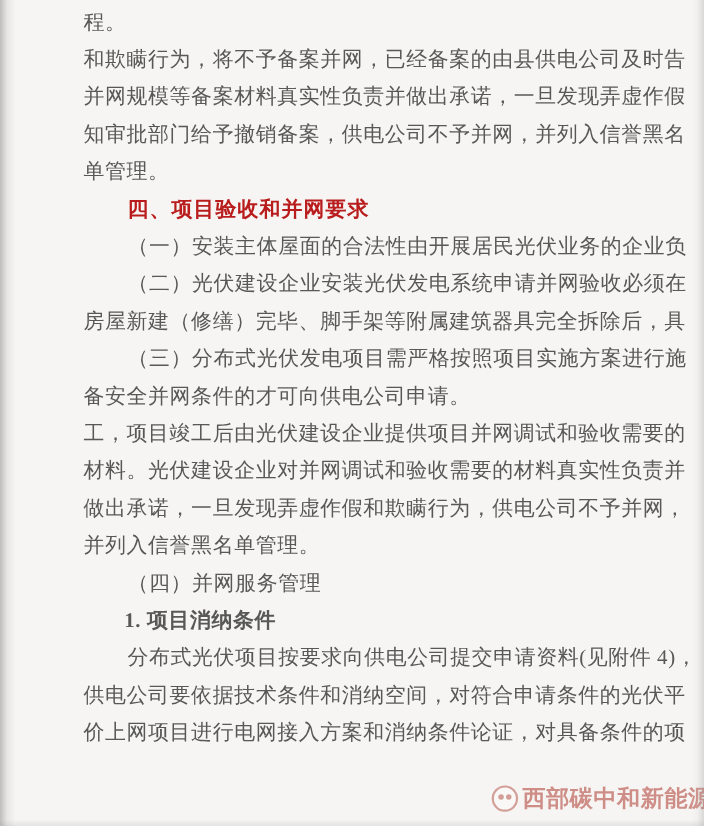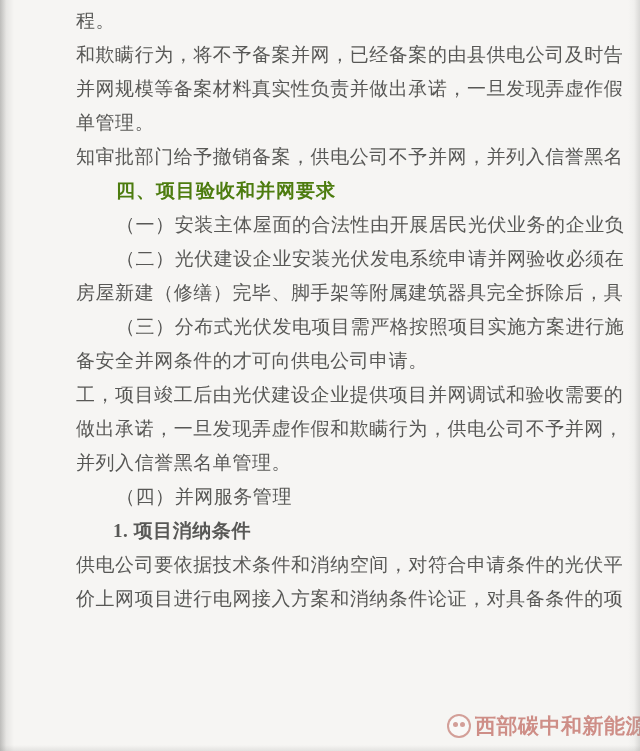--- a/index.html
+++ b/index.html
@@ -57,21 +57,21 @@
   }
   .line.indent {
     padding-left: 40px;
   }
   .line.indent-sm {
     padding-left: 37px;
     font-weight: bold;
   }
   .line.bold {
     font-weight: bold;
-    color: #4d7c0f;
+    color: #b91c1c;
     letter-spacing: 1px;
   }
   
   .watermark {
     position: absolute;
     left: 447px;
     top: 712px;
     display: flex;
     align-items: center;
     gap: 4px;
@@ -109,33 +109,35 @@
 </style>
 </head>
 <body>
 
 <div class="page">
 
   <div class="doc" id="doc-lines">
       <div class="line">程。</div>
       <div class="line">和欺瞒行为，将不予备案并网，已经备案的由县供电公司及时告</div>
       <div class="line">并网规模等备案材料真实性负责并做出承诺，一旦发现弄虚作假</div>
+      <div class="line">知审批部门给予撤销备案，供电公司不予并网，并列入信誉黑名</div>
       <div class="line">单管理。</div>
-      <div class="line">知审批部门给予撤销备案，供电公司不予并网，并列入信誉黑名</div>
       <div class="line indent bold">四、项目验收和并网要求</div>
       <div class="line indent">（一）安装主体屋面的合法性由开展居民光伏业务的企业负</div>
       <div class="line indent">（二）光伏建设企业安装光伏发电系统申请并网验收必须在</div>
       <div class="line">房屋新建（修缮）完毕、脚手架等附属建筑器具完全拆除后，具</div>
       <div class="line indent">（三）分布式光伏发电项目需严格按照项目实施方案进行施</div>
       <div class="line">备安全并网条件的才可向供电公司申请。</div>
       <div class="line">工，项目竣工后由光伏建设企业提供项目并网调试和验收需要的</div>
+      <div class="line">材料。光伏建设企业对并网调试和验收需要的材料真实性负责并</div>
       <div class="line">做出承诺，一旦发现弄虚作假和欺瞒行为，供电公司不予并网，</div>
       <div class="line">并列入信誉黑名单管理。</div>
       <div class="line indent">（四）并网服务管理</div>
       <div class="line indent-sm">1. 项目消纳条件</div>
+      <div class="line indent">分布式光伏项目按要求向供电公司提交申请资料(见附件 4)，</div>
       <div class="line">供电公司要依据技术条件和消纳空间，对符合申请条件的光伏平</div>
       <div class="line">价上网项目进行电网接入方案和消纳条件论证，对具备条件的项</div>
     </div>
 
   <div class="watermark">
     <span class="wm-logo"></span>
     <span class="wm-text">西部碳中和新能源网</span>
   </div>
 
   <div class="edge-left"></div>

